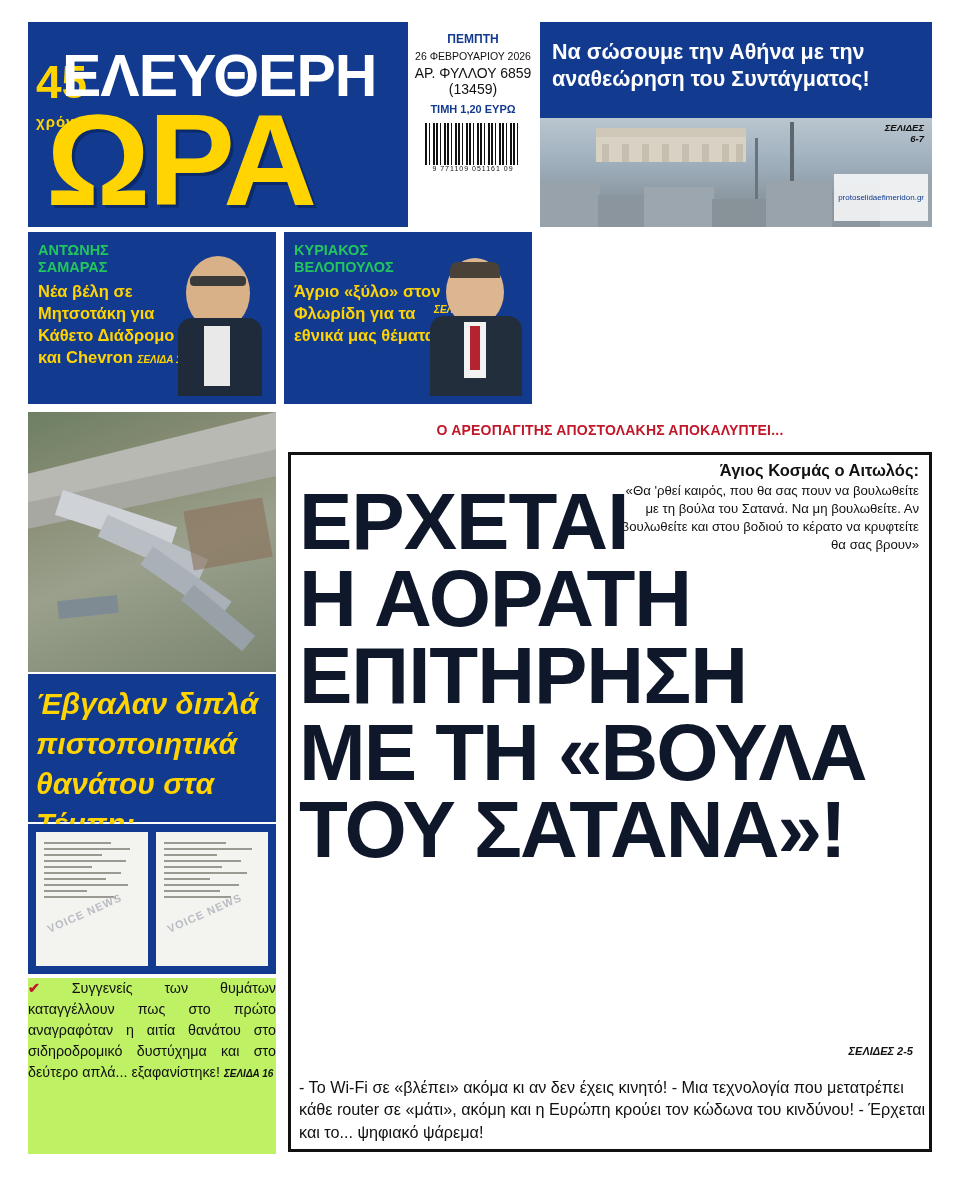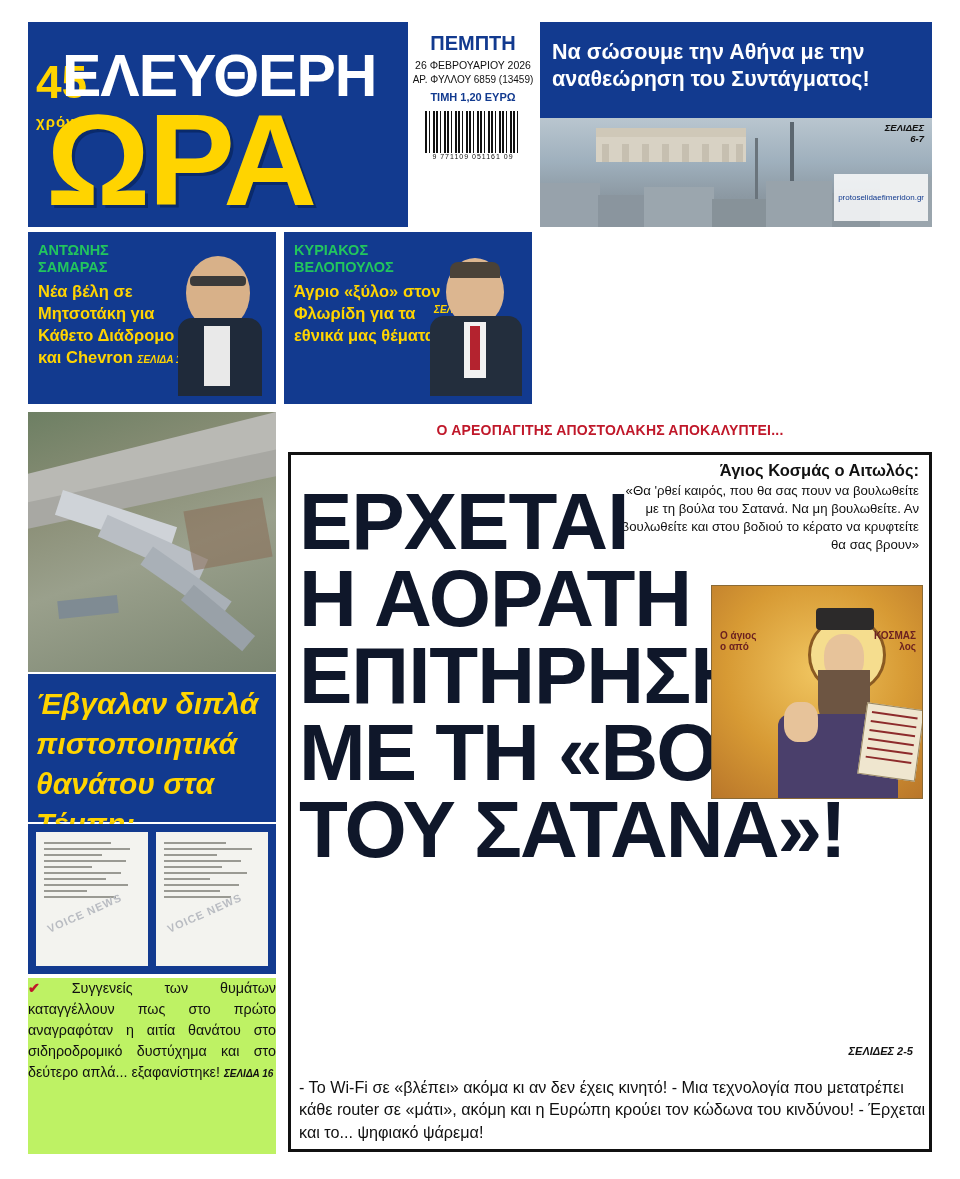--- a/index.html
+++ b/index.html
@@ -10,23 +10,23 @@
   .masthead{position:absolute;left:28px;top:22px;width:904px;height:205px;}
   .logo-box{position:absolute;left:0;top:0;width:380px;height:205px;background:#123a8f;overflow:hidden;}
   .logo-anniv{position:absolute;left:8px;top:40px;color:#ffd400;font-weight:bold;font-size:46px;line-height:40px;}
   .logo-anniv small{display:block;font-size:15px;letter-spacing:1px;color:#ffd400;}
   .logo-eleftheri{position:absolute;left:34px;top:24px;color:#ffffff;font-weight:bold;font-size:59px;letter-spacing:-1px;line-height:60px;white-space:nowrap;}
   .logo-ora{position:absolute;left:18px;top:78px;color:#ffd400;font-weight:bold;font-size:130px;line-height:120px;letter-spacing:-2px;white-space:nowrap;
             text-shadow:3px 3px 0 #0a2a6b;}
 
   .info-box{position:absolute;left:384px;top:0;width:122px;height:205px;background:#ffffff;text-align:center;}
   .info-true{color:#123a8f;font-weight:bold;font-size:12.5px;line-height:14px;margin-top:12px;}
-  .info-day{color:#123a8f;font-weight:bold;font-size:20px;margin-top:10px;}
+  .info-day{color:#123a8f;font-weight:bold;font-size:12px;margin-top:10px;}
   .info-date{color:#111;font-size:10.5px;margin-top:4px;}
-  .info-issue{color:#111;font-size:10px;margin-top:3px;}
+  .info-issue{color:#111;font-size:14px;margin-top:3px;}
   .info-price{color:#123a8f;font-weight:bold;font-size:11px;margin-top:6px;}
   .barcode{margin:8px auto 0;width:96px;height:42px;
     background:repeating-linear-gradient(90deg,#111 0 2px,#fff 2px 4px,#111 4px 5px,#fff 5px 8px,#111 8px 10px,#fff 10px 11px);}
   .barcode-num{font-size:7px;color:#111;letter-spacing:1px;}
 
   .top-right{position:absolute;left:512px;top:0;width:392px;height:205px;overflow:hidden;}
   .tr-headline{position:absolute;left:0;top:0;width:392px;height:96px;background:#123a8f;color:#fff;
       font-weight:bold;font-size:21.5px;line-height:27px;padding:17px 10px 0 12px;box-sizing:border-box;}
   .tr-pages{position:absolute;right:8px;top:100px;font-size:9.5px;font-style:italic;color:#111;font-weight:bold;text-align:right;line-height:11px;}
   .tr-photo{position:absolute;left:0;top:96px;width:392px;height:109px;
@@ -248,39 +248,19 @@
     </div>
 
     <div class="mega">
       <div>ΕΡΧΕΤΑΙ</div>
       <div>Η ΑΟΡΑΤΗ</div>
       <div>ΕΠΙΤΗΡΗΣΗ</div>
       <div class="nowrapfix">ΜΕ ΤΗ «ΒΟΥΛΑ</div>
       <div class="nowrapfix">ΤΟΥ ΣΑΤΑΝΑ»!</div>
     </div>
 
-    <div class="saint-img">
-      <div class="halo"></div>
-      <div class="hat"></div>
-      <div class="sface"></div>
-      <div class="beard"></div>
-      <div class="robe"></div>
-      <div class="hand"></div>
-      <div class="scroll">
-          <i></i>
-          <i></i>
-          <i></i>
-          <i></i>
-          <i></i>
-          <i></i>
-        </div>
-      <div class="icon-text" style="left:8px;top:44px;white-space:pre-line">Ο άγιος
-ο από</div>
-      <div class="icon-text" style="right:6px;top:44px;text-align:right;white-space:pre-line">ΚΟΣΜΑΣ
-λος</div>
-    </div>
 
     <div class="pages-25">ΣΕΛΙΔΕΣ 2-5</div>
 
     <div class="sub">- Το Wi-Fi σε «βλέπει» ακόμα κι αν δεν έχεις κινητό! - Μια τεχνολογία που μετατρέπει κάθε router σε «μάτι», ακόμη και η Ευρώπη κρούει τον κώδωνα του κινδύνου! - Έρχεται και το... ψηφιακό ψάρεμα!</div>
   </div>
 
 </div>
 
 </body></html>

